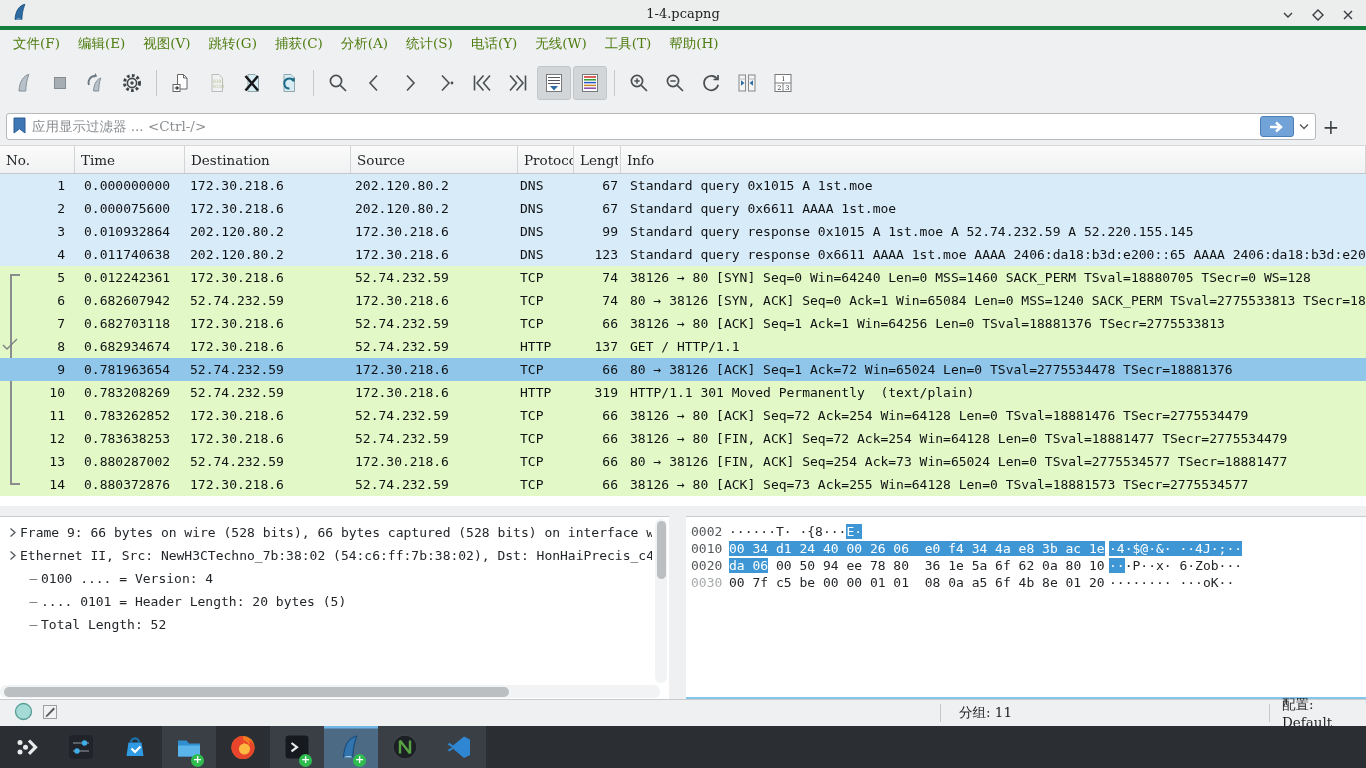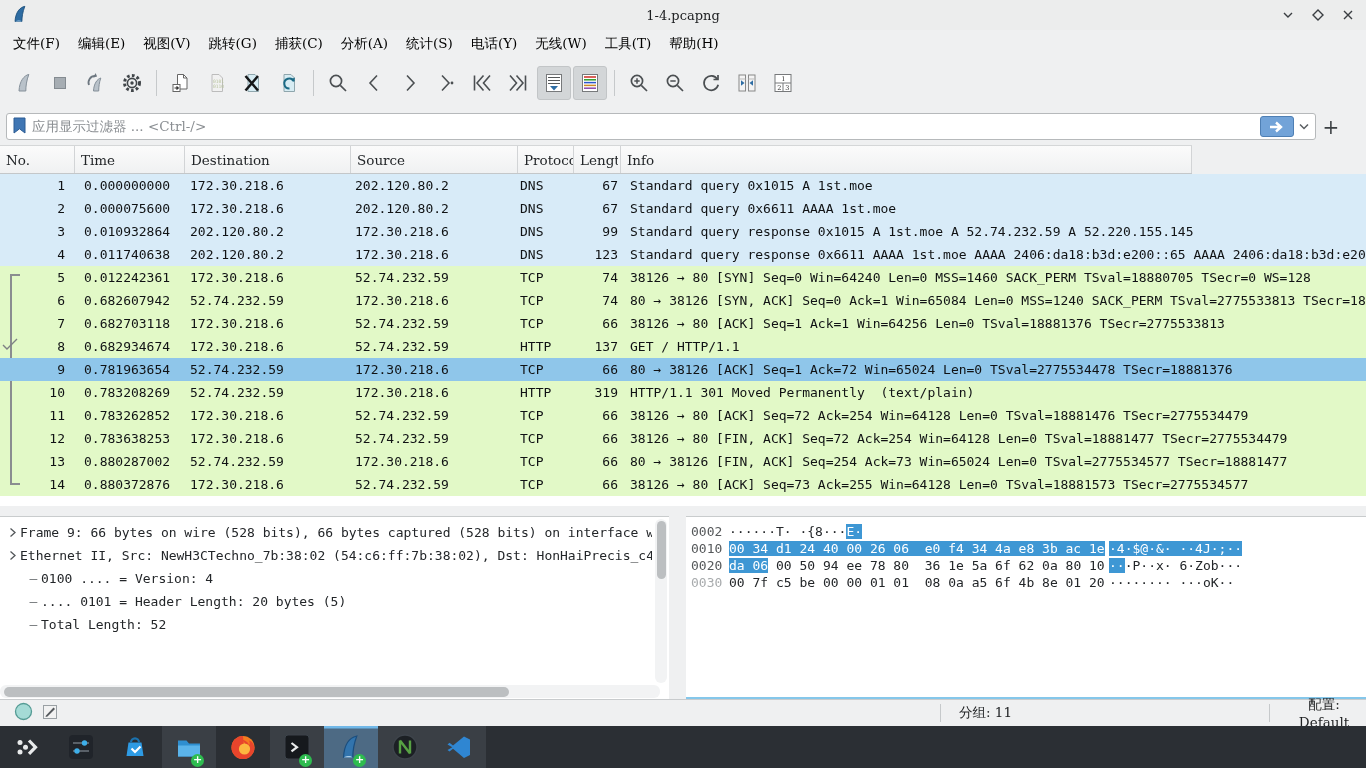--- a/index.html
+++ b/index.html
@@ -1,46 +1,46 @@
 <!DOCTYPE html>
 <html><head>
 <meta charset="utf-8">
 <style>
   * { margin:0; padding:0; box-sizing:border-box; }
   html,body { width:1366px; height:768px; overflow:hidden; }
   body { position:relative; background:#eff0f1; font-family:"DejaVu Serif","Liberation Serif",serif; font-size:13px; color:#232629; }
 
   
-  .titlebar { position:absolute; left:0; top:0; width:1366px; height:32px; background:#eceded; border-bottom:1px solid #15803d; display:flex; align-items:center; }
+  .titlebar { position:absolute; left:0; top:0; width:1366px; height:32px; background:#eceded; border-bottom:6px solid #15803d; display:flex; align-items:center; }
   .titlebar .logo { margin-left:10px; }
   .titlebar .title { position:absolute; left:0; right:0; text-align:center; font-size:13px; color:#1c1e20; }
   .win-controls { position:absolute; right:8px; top:0; height:30px; display:flex; align-items:center; gap:10px; }
   .win-btn { width:20px; height:20px; display:flex; align-items:center; justify-content:center; cursor:pointer; }
 
   
   .menubar { position:absolute; left:0; top:30px; width:1366px; height:28px; display:flex; align-items:center; padding-left:4px; background:#eff0f1; }
-  .menu-item { padding:3px 9px; font-size:13.5px; color:#000000; cursor:default; }
+  .menu-item { padding:3px 9px; font-size:13.5px; color:#4d7c0f; cursor:default; }
 
   
   .toolbar { position:absolute; left:0; top:58px; width:1366px; height:50px; display:flex; align-items:center; padding-left:6px; background:#eff0f1; }
   .tbtn { width:34px; height:34px; display:flex; align-items:center; justify-content:center; border-radius:3px; margin:0 1px; }
   .tbtn.pressed { background:#d3d6d8; border:1px solid #c2c5c7; }
   .tsep { width:1px; height:26px; background:#c6c9cb; margin:0 6px; }
 
   
   .filterbar { position:absolute; left:0; top:108px; width:1366px; height:37px; background:#eff0f1; display:flex; align-items:center; }
   .filter-field { position:relative; margin-left:6px; width:1310px; height:27px; background:#ffffff; border:1px solid #b6b9bb; border-radius:3px; display:flex; align-items:center; }
   .filter-field .bookmark { margin:0 4px 0 4px; }
   .filter-placeholder { color:#8b8f93; font-size:13.5px; flex:1; white-space:nowrap; overflow:hidden; }
   .apply-btn { width:34px; height:21px; background:#72a3d8; border:1px solid #4e7fb4; border-radius:3px; display:flex; align-items:center; justify-content:center; margin-right:2px; }
   .caret-btn { width:16px; height:21px; display:flex; align-items:center; justify-content:center; margin-right:3px; }
   .plus-btn { width:30px; height:27px; display:flex; align-items:center; justify-content:center; font-size:20px; color:#3c4043; }
 
   
-  .pktheader { position:absolute; left:0; top:145px; width:1192px; height:29px; display:flex; background:linear-gradient(#fbfbfb,#f0f1f2); border-top:1px solid #d5d7d8; border-bottom:1px solid #c4c7c9; font-size:13.5px; }
+  .pktheader { position:absolute; left:0; top:145px; width:1366px; height:29px; display:flex; background:linear-gradient(#fbfbfb,#f0f1f2); border-top:1px solid #d5d7d8; border-bottom:1px solid #c4c7c9; font-size:13.5px; }
   .hcell { height:100%; display:flex; align-items:center; padding-left:6px; border-right:1px solid #d2d4d6; overflow:hidden; white-space:nowrap; }
   .pktlist { position:absolute; left:0; top:174px; width:1366px; height:332px; background:#ffffff; overflow:hidden; }
   .prow { display:flex; height:23px; line-height:23px; font-family:"DejaVu Sans Mono","Liberation Mono",monospace; font-size:13px; white-space:pre; color:#101214; }
   .pcell { overflow:hidden; white-space:pre; }
   .margin-mark { position:absolute; background:#8a8d90; }
 
   
   .hsplit { position:absolute; left:0; top:506px; width:1366px; height:10px; background:#eff0f1; }
 
   
@@ -63,21 +63,21 @@
   .hoff.dim { color:#a8abad; } .hoff.lit { color:#55585a; }
   .hhex { display:inline-block; width:380px; flex:none; }
   .hl { background:#3e97d4; color:#ffffff; }
   .pane-focus-line { position:absolute; left:686px; top:697px; width:680px; height:2px; background:#85c7ea; }
 
   
   .statusbar { position:absolute; left:0; top:699px; width:1366px; height:27px; background:#eff0f1; border-top:1px solid #c8cbcd; display:flex; align-items:center; font-size:13.5px; color:#1d1f21; }
   .sdiv { width:1px; height:18px; background:#c6c9cb; }
   .status-left { display:flex; align-items:center; gap:8px; padding-left:14px; flex:none; width:940px; }
   .status-mid { width:328px; flex:none; padding-left:18px; }
-  .status-right { flex:1; text-align:center; padding-left:12px; }
+  .status-right { flex:1; text-align:left; padding-left:12px; }
 
   
   .taskbar { position:absolute; left:0; top:726px; width:1366px; height:42px; background:#2b2f34; display:flex; align-items:center; }
   .task-apps { display:flex; height:42px; align-items:center; }
   .task-tile { width:54px; height:42px; display:flex; align-items:center; justify-content:center; position:relative; }
   .task-tile.open { background:#3a3f45; }
   .task-tile.active { background:#4d6a84; box-shadow:inset 0 2.5px 0 #71b8e8; }
   .badge { position:absolute; right:12px; bottom:1px; width:13px; height:13px; border-radius:50%; background:#2ebc4f; color:#fff; font-family:"DejaVu Sans",sans-serif; font-size:11px; line-height:12px; text-align:center; font-weight:bold; }
 </style>
 </head>

